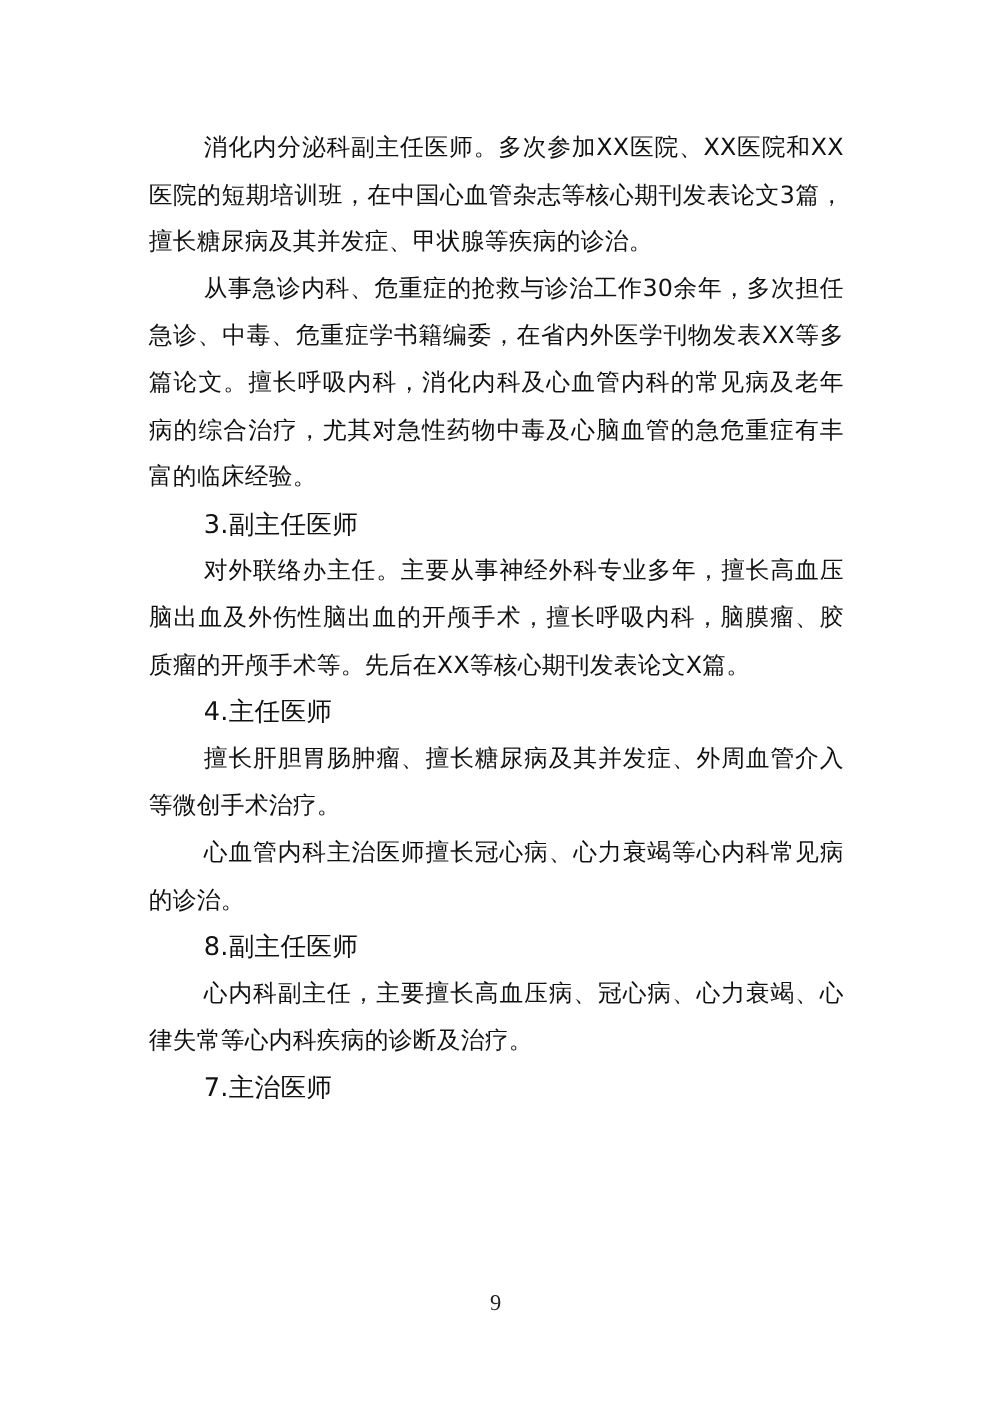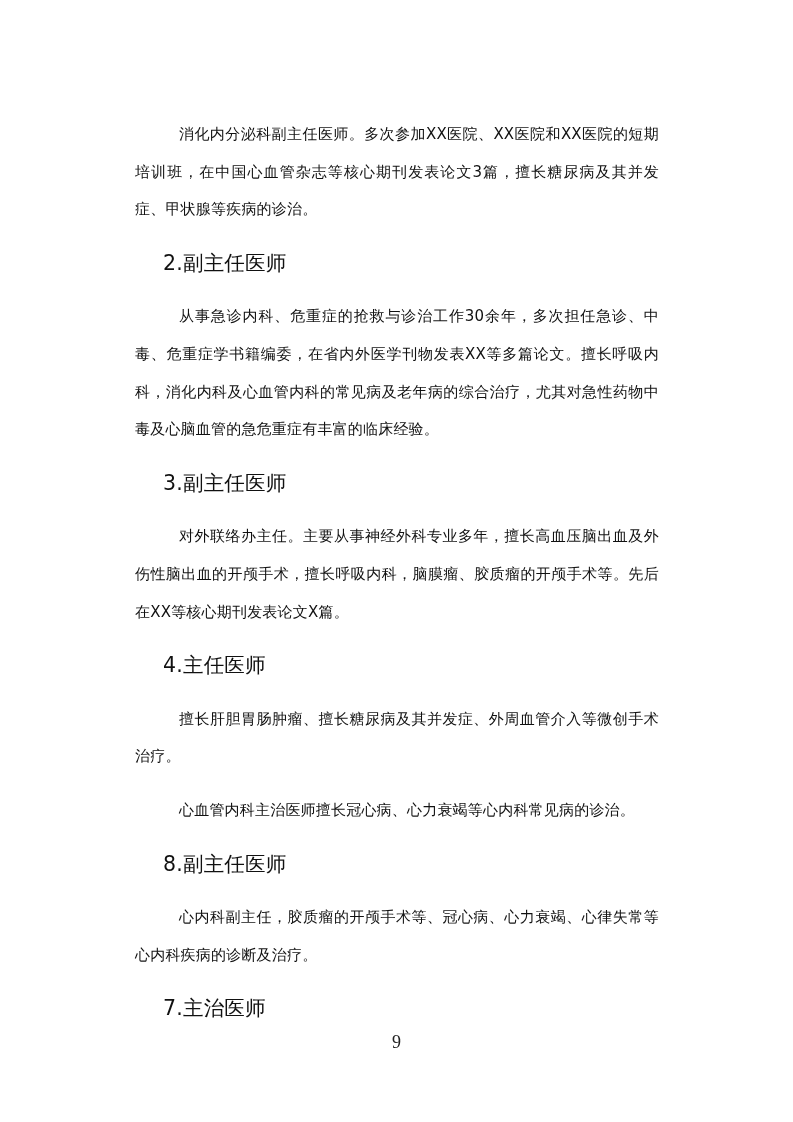--- a/index.html
+++ b/index.html
@@ -15,22 +15,22 @@
       font-family: "DejaVu Sans", "Liberation Sans", sans-serif;
       color: #111111;
     }
     .page {
       position: absolute;
       left: 119px;
       top: 100px;
       width: 556px;
     }
     .para {
-      margin: 16px;
-      font-size: 15px;
+      margin: 0;
+      font-size: 19px;
       line-height: 37.6px;
       text-indent: 44px;
       text-align: justify;
       text-align-last: left;
       letter-spacing: 0.2px;
       word-break: break-all;
     }
     .heading {
       margin: 0;
       font-size: 20.5px;
@@ -48,30 +48,29 @@
       font-size: 18px;
       color: #222222;
     }
   </style>
 </head>
 <body>
 
 <div class="page">
   <p class="para">消化内分泌科副主任医师。多次参加XX医院、XX医院和XX医院的短期培训班，在中国心血管杂志等核心期刊发表论文3篇，擅长糖尿病及其并发症、甲状腺等疾病的诊治。</p>
 
-  <p class="heading">2.副主任医师</p>
   <p class="para">从事急诊内科、危重症的抢救与诊治工作30余年，多次担任急诊、中毒、危重症学书籍编委，在省内外医学刊物发表XX等多篇论文。擅长呼吸内科，消化内科及心血管内科的常见病及老年病的综合治疗，尤其对急性药物中毒及心脑血管的急危重症有丰富的临床经验。</p>
 
   <p class="heading">3.副主任医师</p>
   <p class="para">对外联络办主任。主要从事神经外科专业多年，擅长高血压脑出血及外伤性脑出血的开颅手术，擅长呼吸内科，脑膜瘤、胶质瘤的开颅手术等。先后在XX等核心期刊发表论文X篇。</p>
 
   <p class="heading">4.主任医师</p>
   <p class="para">擅长肝胆胃肠肿瘤、擅长糖尿病及其并发症、外周血管介入等微创手术治疗。</p>
 
   <p class="para">心血管内科主治医师擅长冠心病、心力衰竭等心内科常见病的诊治。</p>
 
   <p class="heading">8.副主任医师</p>
-  <p class="para">心内科副主任，胶质瘤的开颅手术等、冠心病、心力衰竭、心律失常等心内科疾病的诊断及治疗。</p>
+  <p class="para">心内科副主任，主要擅长高血压病、冠心病、心力衰竭、心律失常等心内科疾病的诊断及治疗。</p>
 
   <p class="heading">7.主治医师</p>
 </div>
 
 <div class="page-number">9</div>
 
 </body></html>

